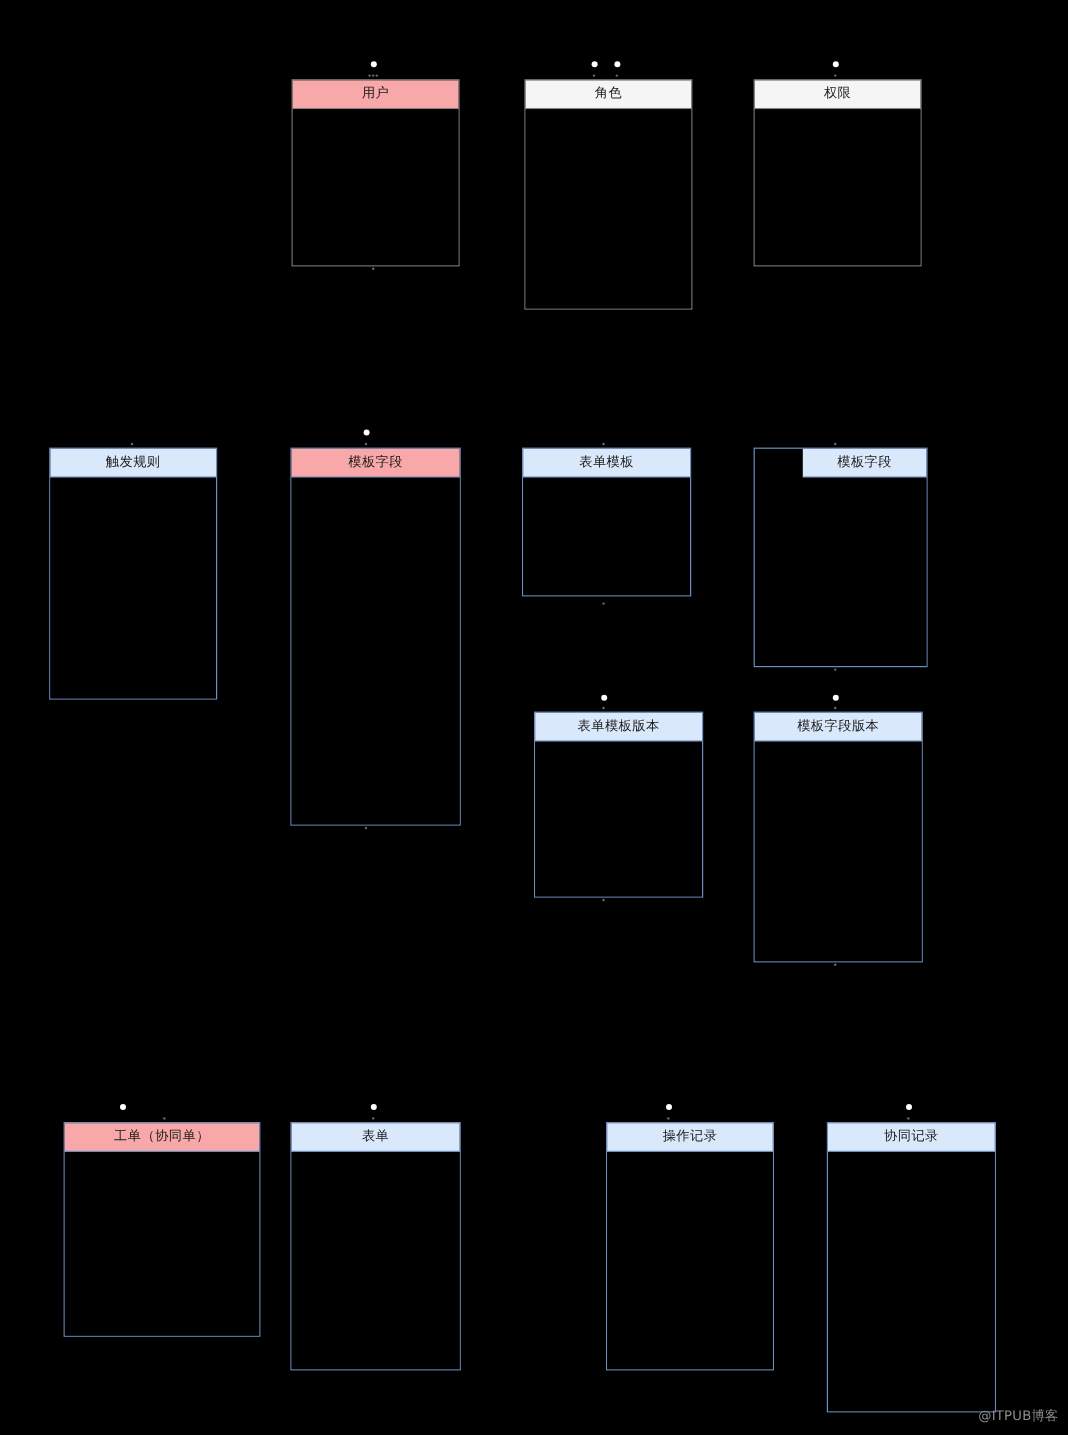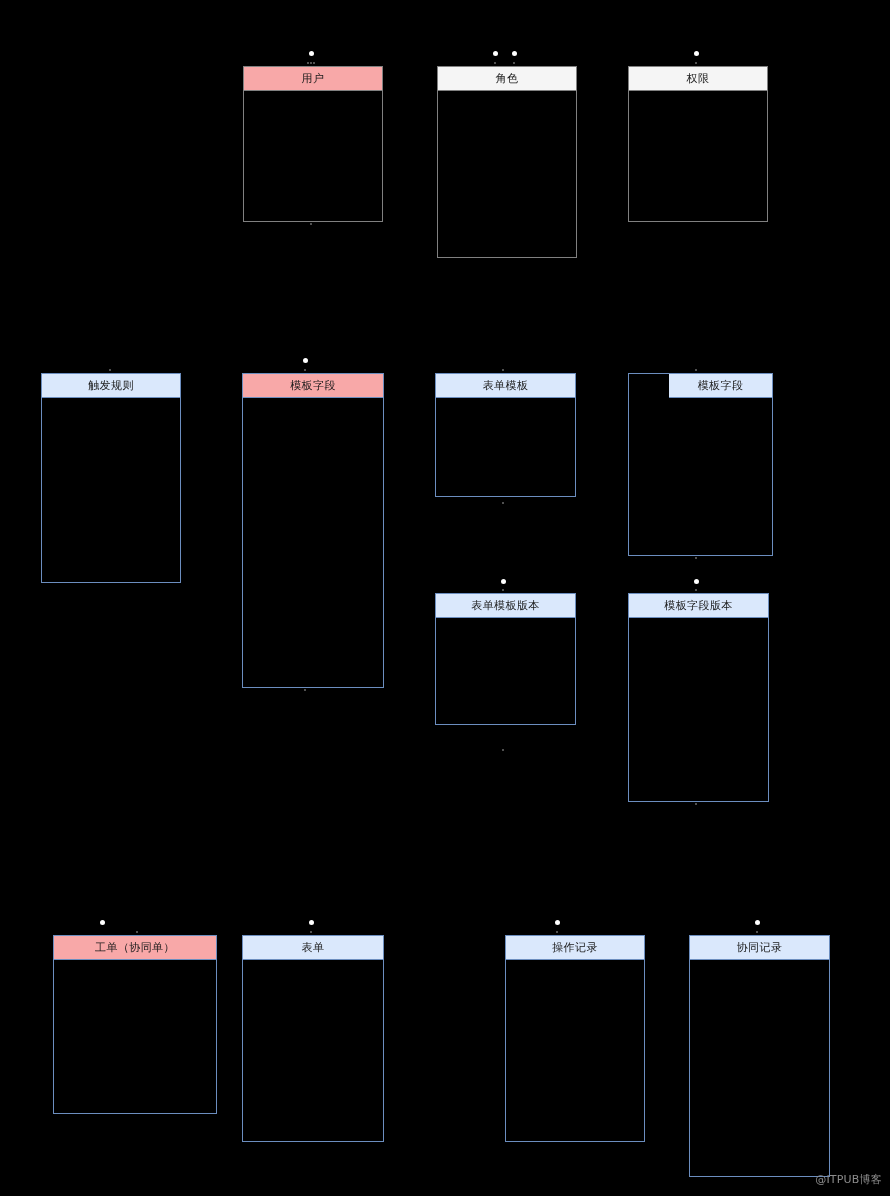--- a/index.html
+++ b/index.html
@@ -118,21 +118,21 @@
       <div class="body"></div>
     </div>
     <div class="entity b-blue" style="left: 435px; top: 373px; width: 141px; height: 124px;">
       <div class="hdr h-blue">表单模板</div>
       <div class="body"></div>
     </div>
     <div class="entity b-blue" style="left: 628px; top: 373px; width: 145px; height: 183px; padding-left: 40px;">
       <div class="hdr h-blue">模板字段</div>
       <div class="body"></div>
     </div>
-    <div class="entity b-blue" style="left: 435px; top: 593px; width: 141px; height: 132px;">
+    <div class="entity b-blue" style="left: 445px; top: 593px; width: 141px; height: 155px;">
       <div class="hdr h-blue">表单模板版本</div>
       <div class="body"></div>
     </div>
     <div class="entity b-blue" style="left: 628px; top: 593px; width: 141px; height: 209px;">
       <div class="hdr h-blue">模板字段版本</div>
       <div class="body"></div>
     </div>
     <div class="entity b-blue" style="left: 53px; top: 935px; width: 164px; height: 179px;">
       <div class="hdr h-pink">工单（协同单）</div>
       <div class="body"></div>

